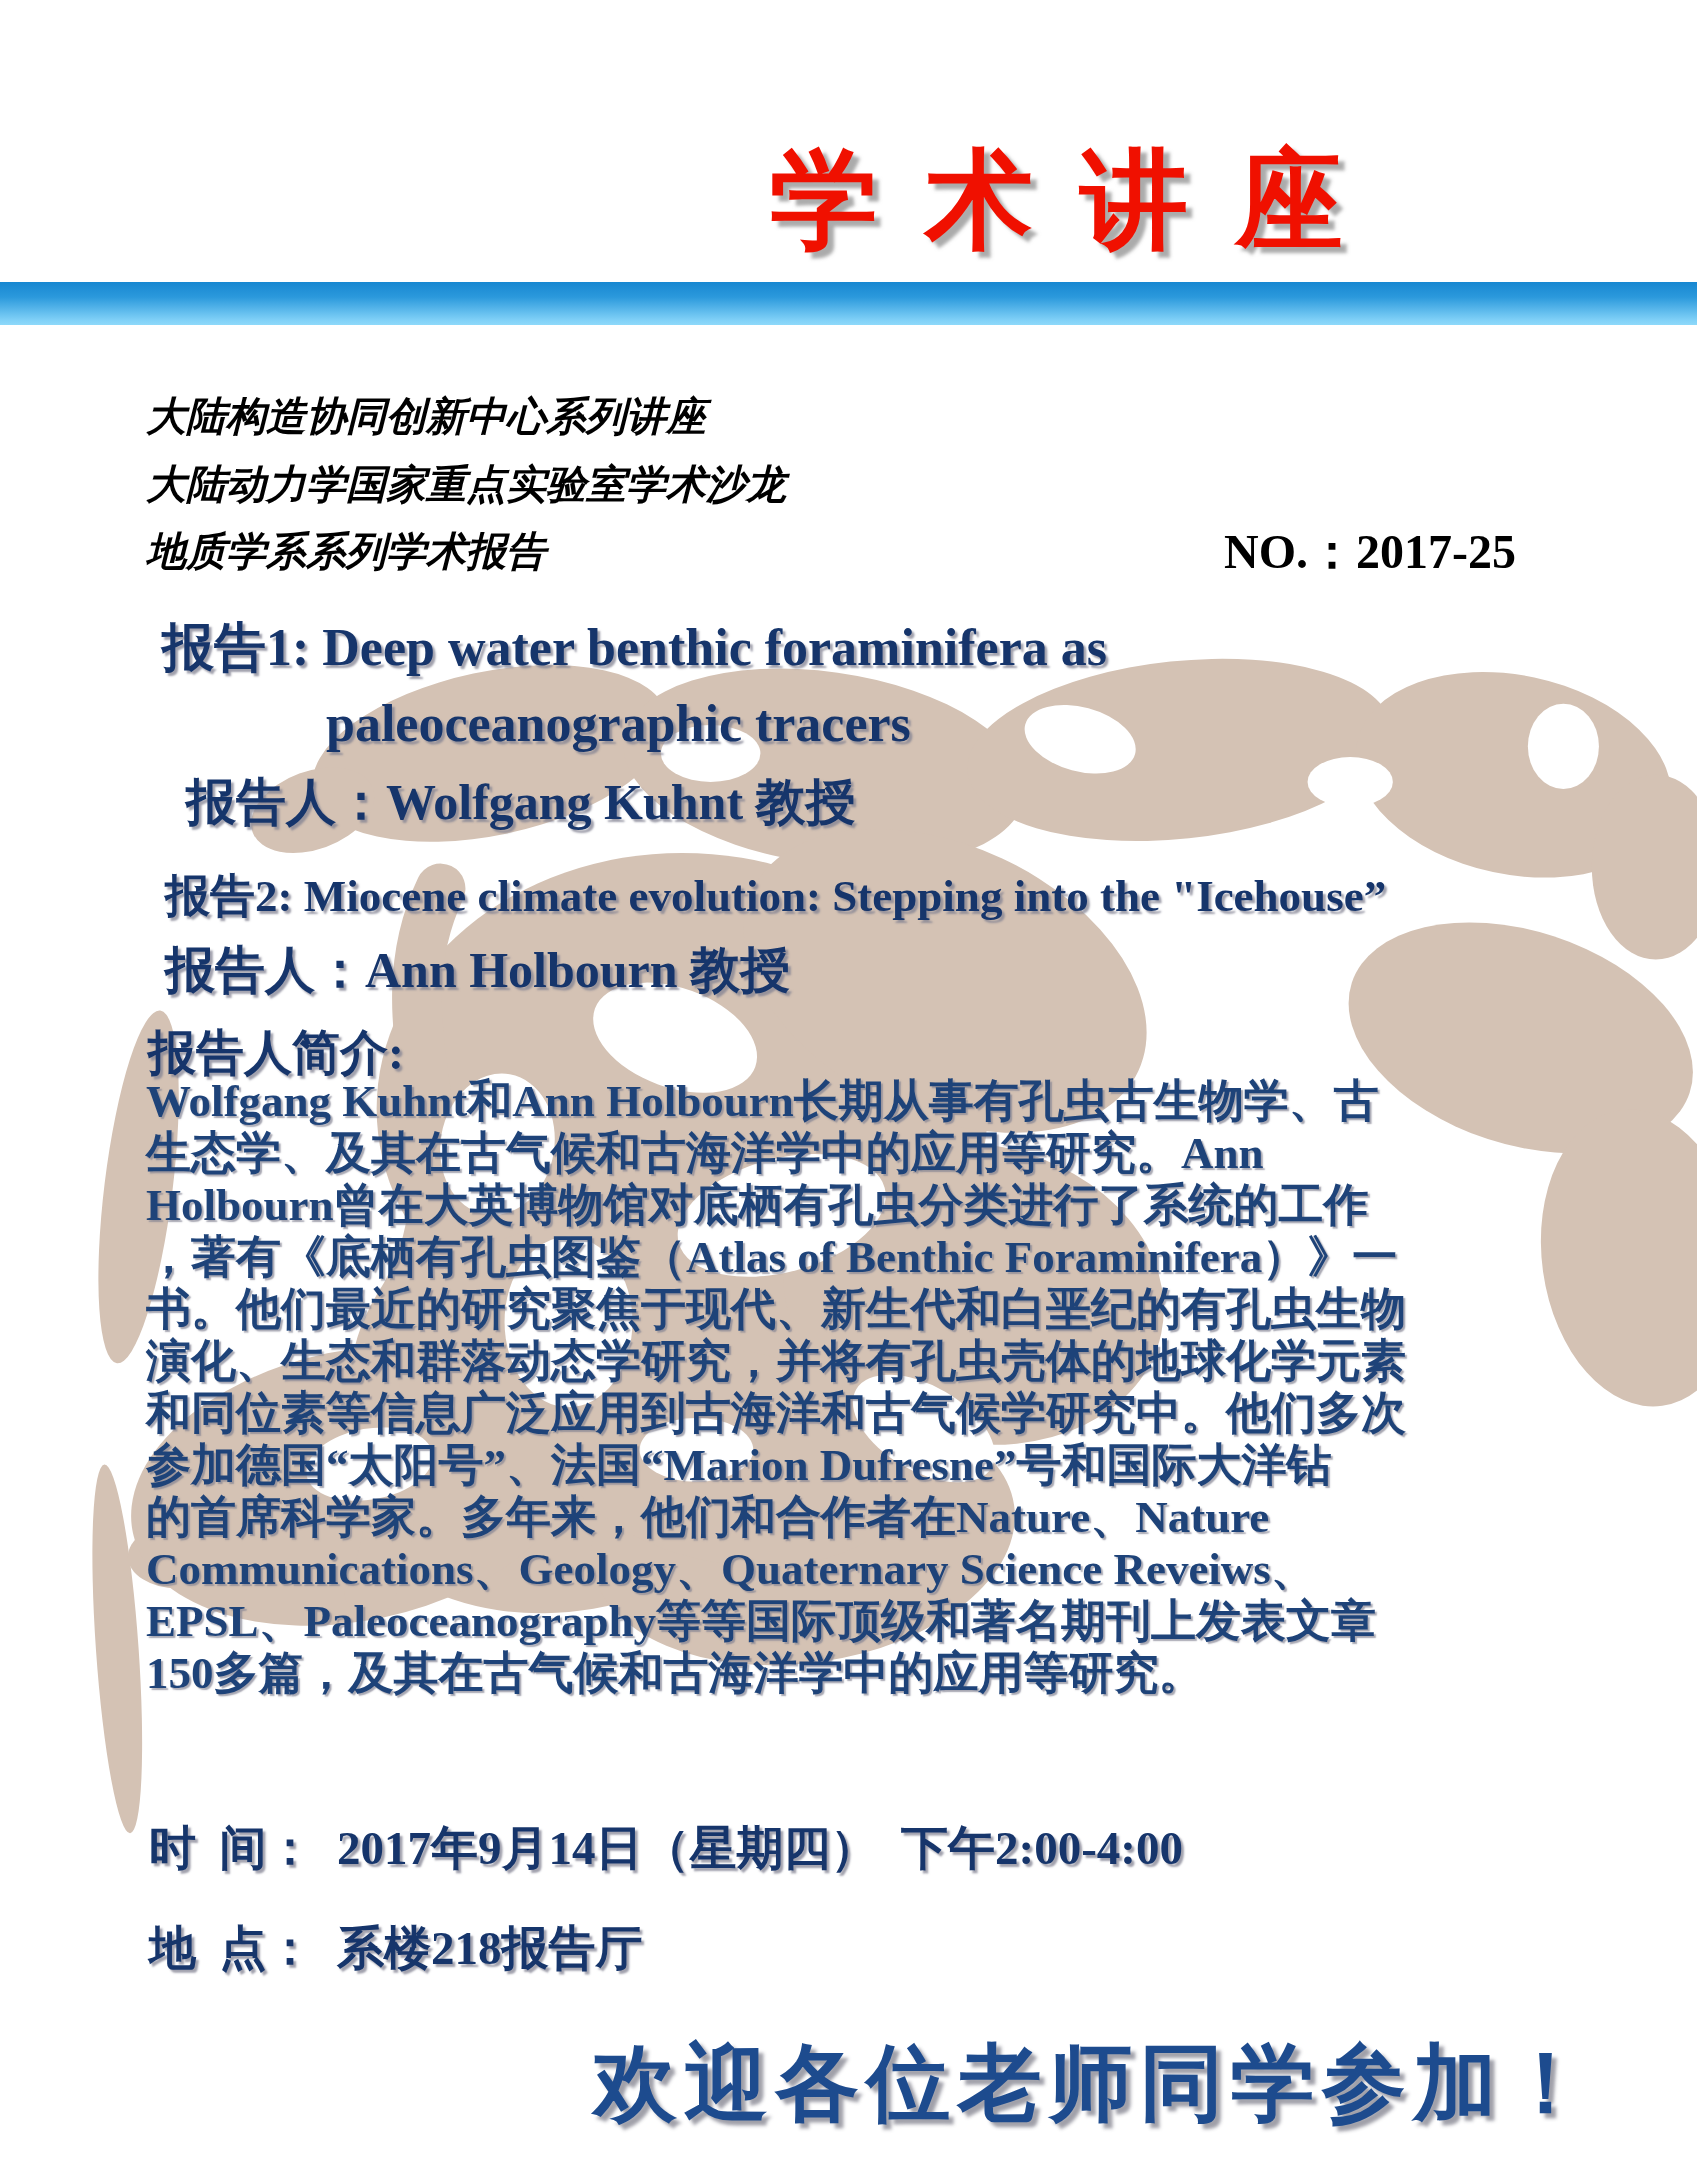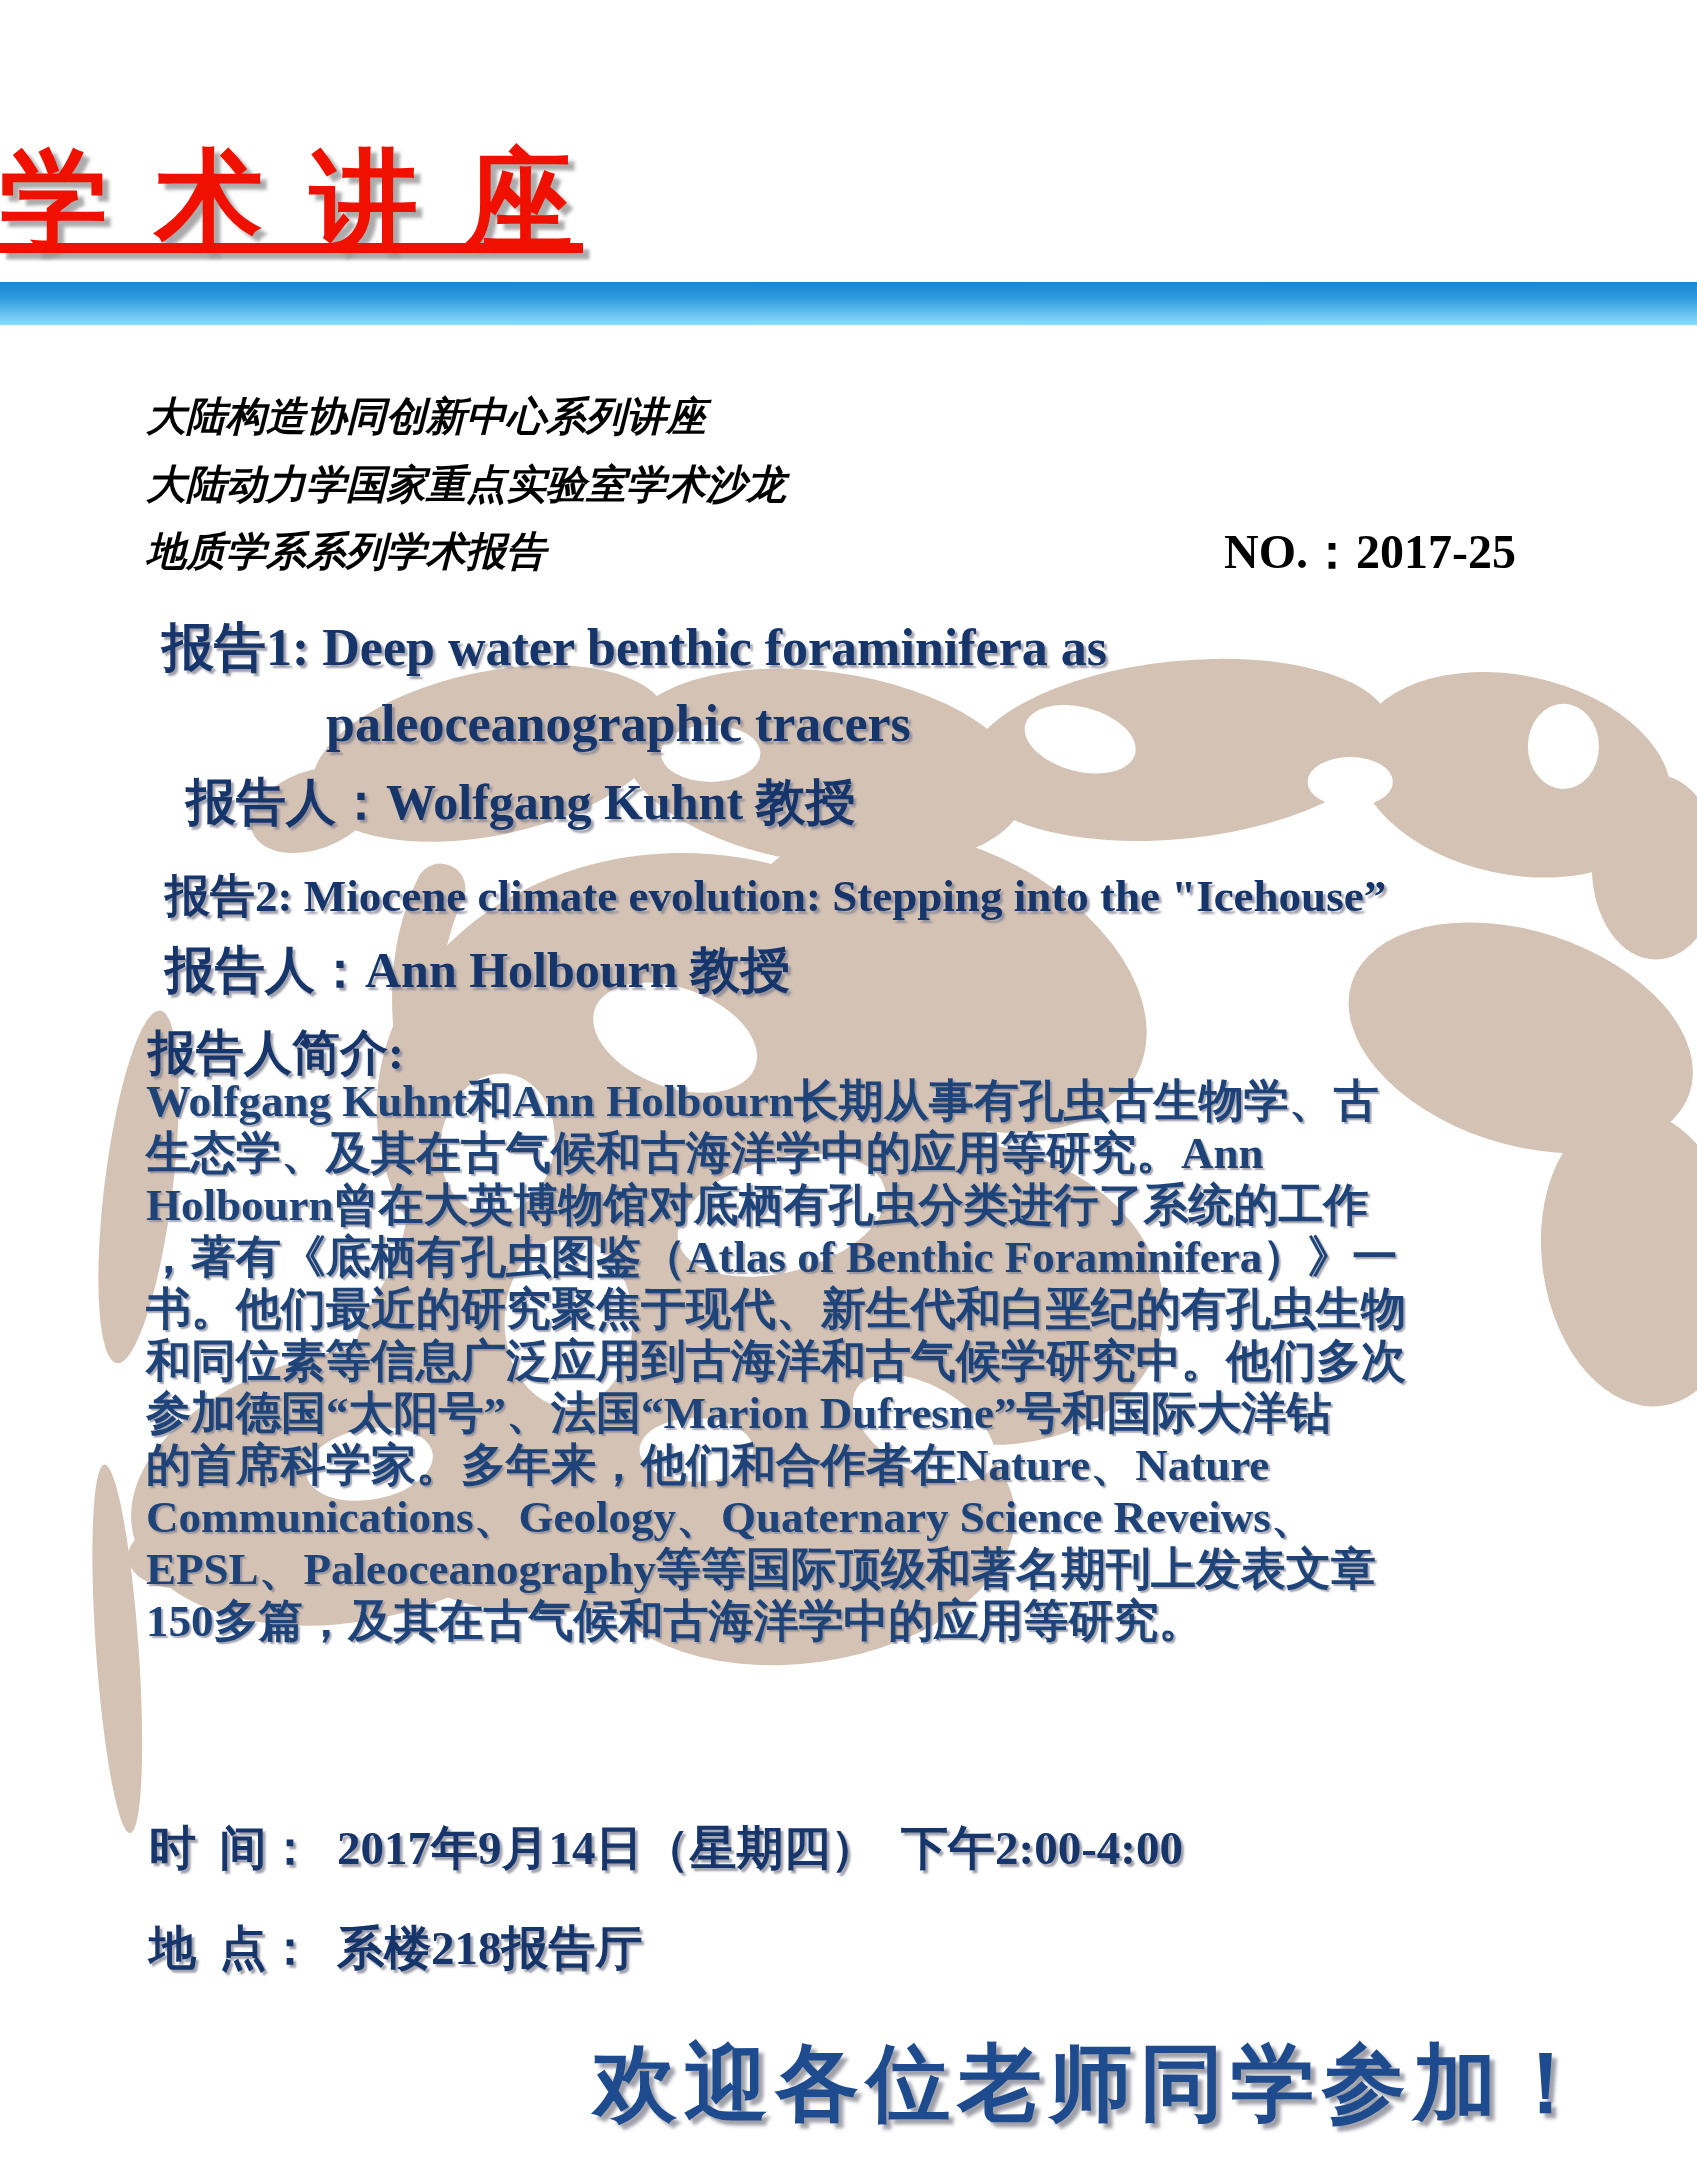--- a/index.html
+++ b/index.html
@@ -16,27 +16,26 @@
     position:relative;
     width:1697px;height:2183px;
     background:#ffffff;
     overflow:hidden;
     font-family:"Liberation Serif", serif;
   }
   .txt{position:absolute;white-space:pre;}
 
   .main-title{
     top:128px;left:0;width:1353px;
-    text-align:left;
+    text-align:right;
     font-size:108px;font-weight:bold;
     letter-spacing:10px;
     color:var(--accent-red,#f01000);
     text-shadow:6.4px 6.4px 3.6px rgba(150,150,150,.8);
     font-family:"Liberation Serif", serif;
-    text-decoration:underline;
   }
   .blue-bar{
     position:absolute;left:0;top:282px;width:1697px;height:43px;
     background:linear-gradient(180deg,var(--bar-top,#1787d1) 0%,#2b99dc 35%,#7fd0f7 88%,var(--bar-bottom,#8ed9fa) 100%);
   }
   .series-line{
     position:absolute;left:146px;
     font-size:40px;font-weight:bold;font-style:italic;
     color:#000;white-space:pre;
     font-family:"Liberation Serif", serif;
@@ -145,20 +144,21 @@
   <div class="txt navy-h r2-title">报告2: Miocene climate evolution: Stepping into the "Icehouse”</div>
   <div class="txt navy-h r2-speaker">报告人：Ann Holbourn 教授</div>
 
   <div class="txt navy-h bio-heading">报告人简介:</div>
   <div class="bio-block">
     <div class="bio-line">Wolfgang Kuhnt和Ann Holbourn长期从事有孔虫古生物学、古</div>
     <div class="bio-line">生态学、及其在古气候和古海洋学中的应用等研究。Ann</div>
     <div class="bio-line">Holbourn曾在大英博物馆对底栖有孔虫分类进行了系统的工作</div>
     <div class="bio-line">，著有《底栖有孔虫图鉴（Atlas of Benthic Foraminifera）》一</div>
     <div class="bio-line">书。他们最近的研究聚焦于现代、新生代和白垩纪的有孔虫生物</div>
+    <div class="bio-line">演化、生态和群落动态学研究，并将有孔虫壳体的地球化学元素</div>
     <div class="bio-line">和同位素等信息广泛应用到古海洋和古气候学研究中。他们多次</div>
     <div class="bio-line">参加德国“太阳号”、法国“Marion Dufresne”号和国际大洋钻</div>
     <div class="bio-line">的首席科学家。多年来，他们和合作者在Nature、Nature</div>
     <div class="bio-line">Communications、Geology、Quaternary Science Reveiws、</div>
     <div class="bio-line">EPSL、Paleoceanography等等国际顶级和著名期刊上发表文章</div>
     <div class="bio-line">150多篇，及其在古气候和古海洋学中的应用等研究。</div>
   </div>
 
   <div class="txt navy-h time-line">时  间：  2017年9月14日（星期四）  下午2:00-4:00</div>
   <div class="txt navy-h loc-line">地  点：  系楼218报告厅</div>

